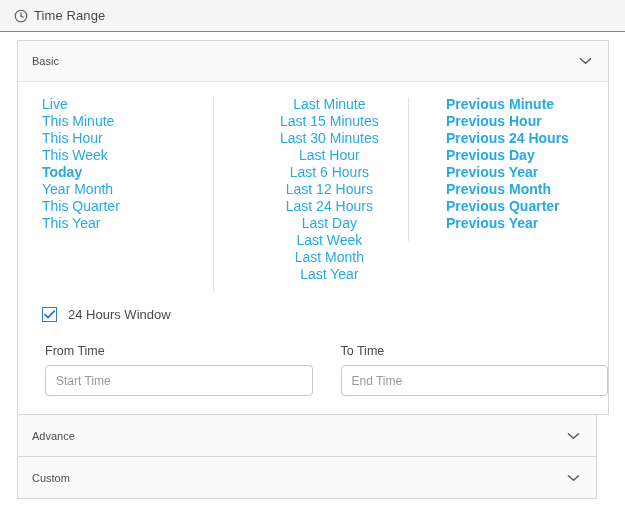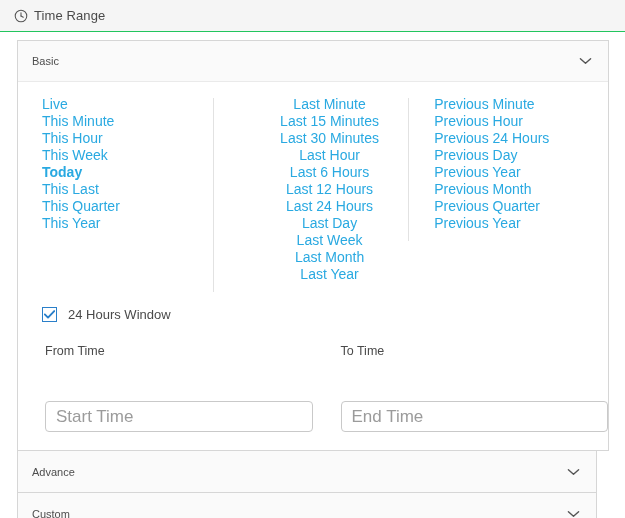--- a/index.html
+++ b/index.html
@@ -82,21 +82,21 @@
   .quick-cols {
     display: flex;
     padding: 0 0 0 0;
   }
   .qcol {
     box-sizing: border-box;
     position: relative;
   }
   .qcol-1 { width: 200px; padding-left: 24px; }
   .qcol-2 { width: 200px; padding-left: 38px; text-align: center; }
-  .qcol-3 { width: 205px; padding-left: 26px; }
+  .qcol-3 { width: 205px; padding-left: 38px; font-weight: bold; }
 
   .qcol .divider {
     position: absolute;
     top: 2px;
     left: 0;
     width: 1px;
     background: #e2e2e2;
   }
   .qcol-2 .divider { height: 194px; }
   .qcol-3 .divider { height: 143px; }
@@ -139,37 +139,36 @@
   }
 
   
   .fields {
     display: flex;
     margin: 22px 0 0 27px;
   }
   .field {
     display: flex;
     flex-direction: column;
-    gap: 36px;
   }
   .field-from { width: 272px; margin-right: 28px; }
   .field-to   { width: 272px; }
 
   .field-label {
     font-size: 12.5px;
     color: #4a4a4a;
     margin-bottom: 7px;
   }
   .field input {
     height: 31px;
     border: 1px solid #c9c9c9;
     border-radius: 4px;
     padding: 0 10px;
     font-family: "Liberation Sans", sans-serif;
-    font-size: 17px;
+    font-size: 12px;
     color: #4a4a4a;
     background: #ffffff;
     box-sizing: border-box;
     outline: none;
     width: 100%;
   }
   .field input::placeholder {
     color: #9b9b9b;
     opacity: 1;
   }
@@ -205,21 +204,21 @@
 
   <div class="acc-body">
 
     <div class="quick-cols">
       <div class="qcol qcol-1" id="col1">
           <a class="qlink">Live</a>
           <a class="qlink">This Minute</a>
           <a class="qlink">This Hour</a>
           <a class="qlink">This Week</a>
           <a class="qlink selected">Today</a>
-          <a class="qlink">This Last</a>
+          <a class="qlink">Year Month</a>
           <a class="qlink">This Quarter</a>
           <a class="qlink">This Year</a>
         </div>
       <div class="qcol qcol-2" id="col2">
         <div class="divider"></div>
       <a class="qlink">Last Minute</a>
           <a class="qlink">Last 15 Minutes</a>
           <a class="qlink">Last 30 Minutes</a>
           <a class="qlink">Last Hour</a>
           <a class="qlink">Last 6 Hours</a>

